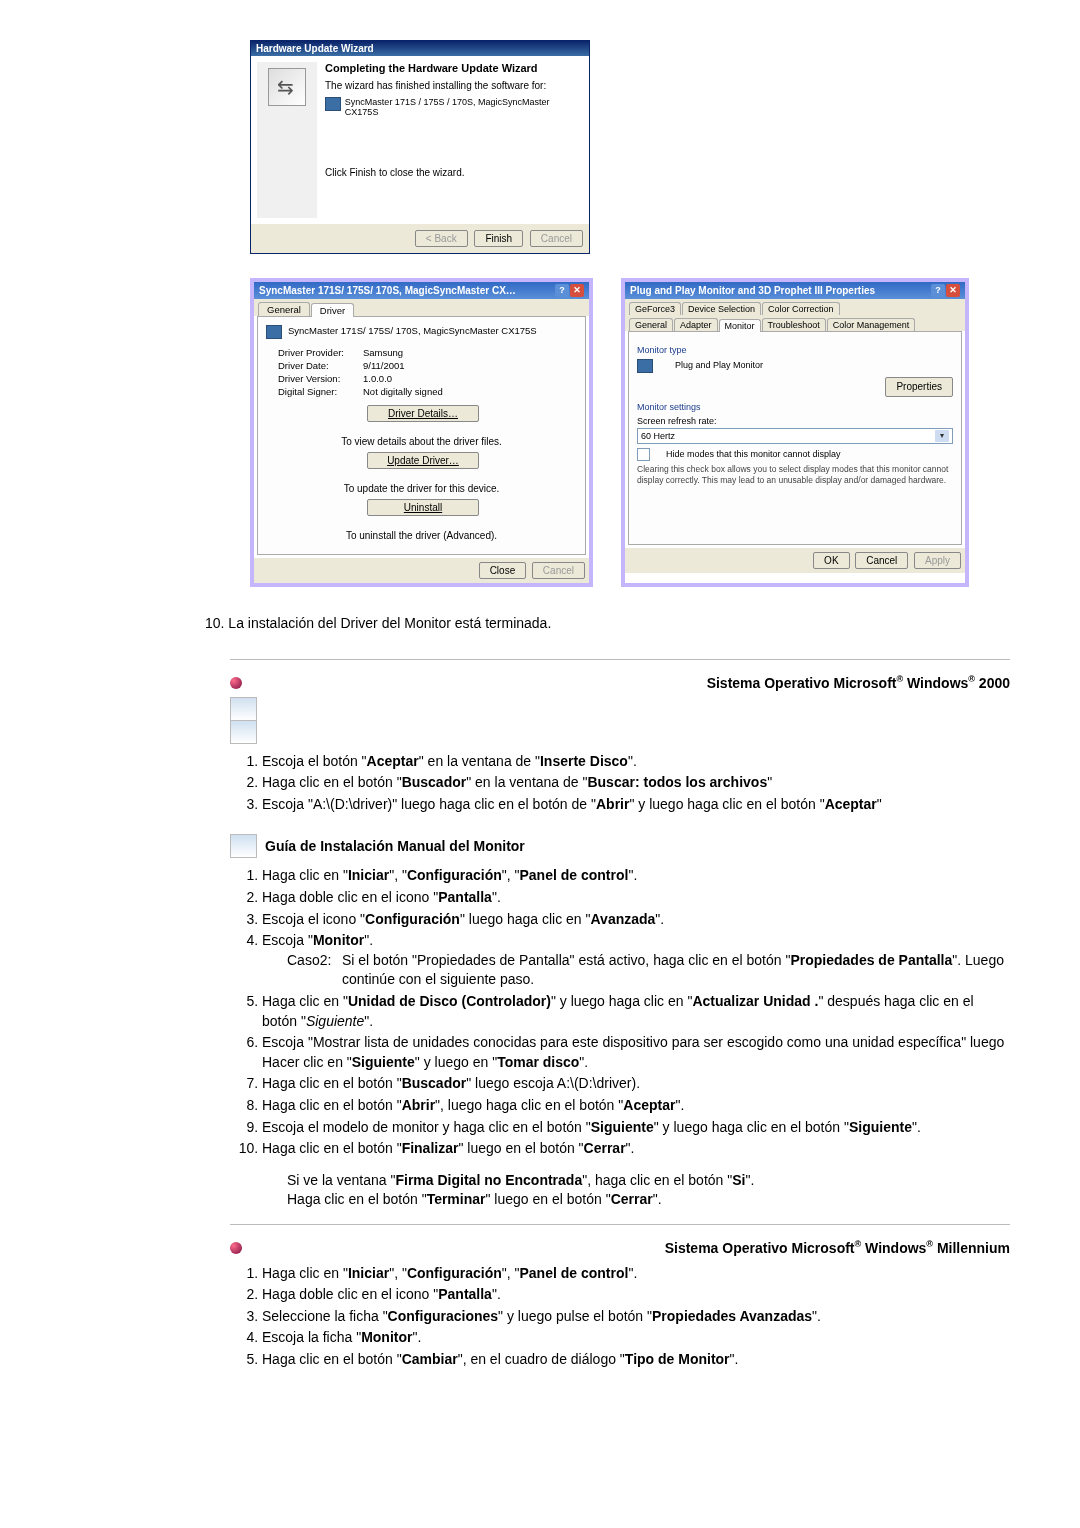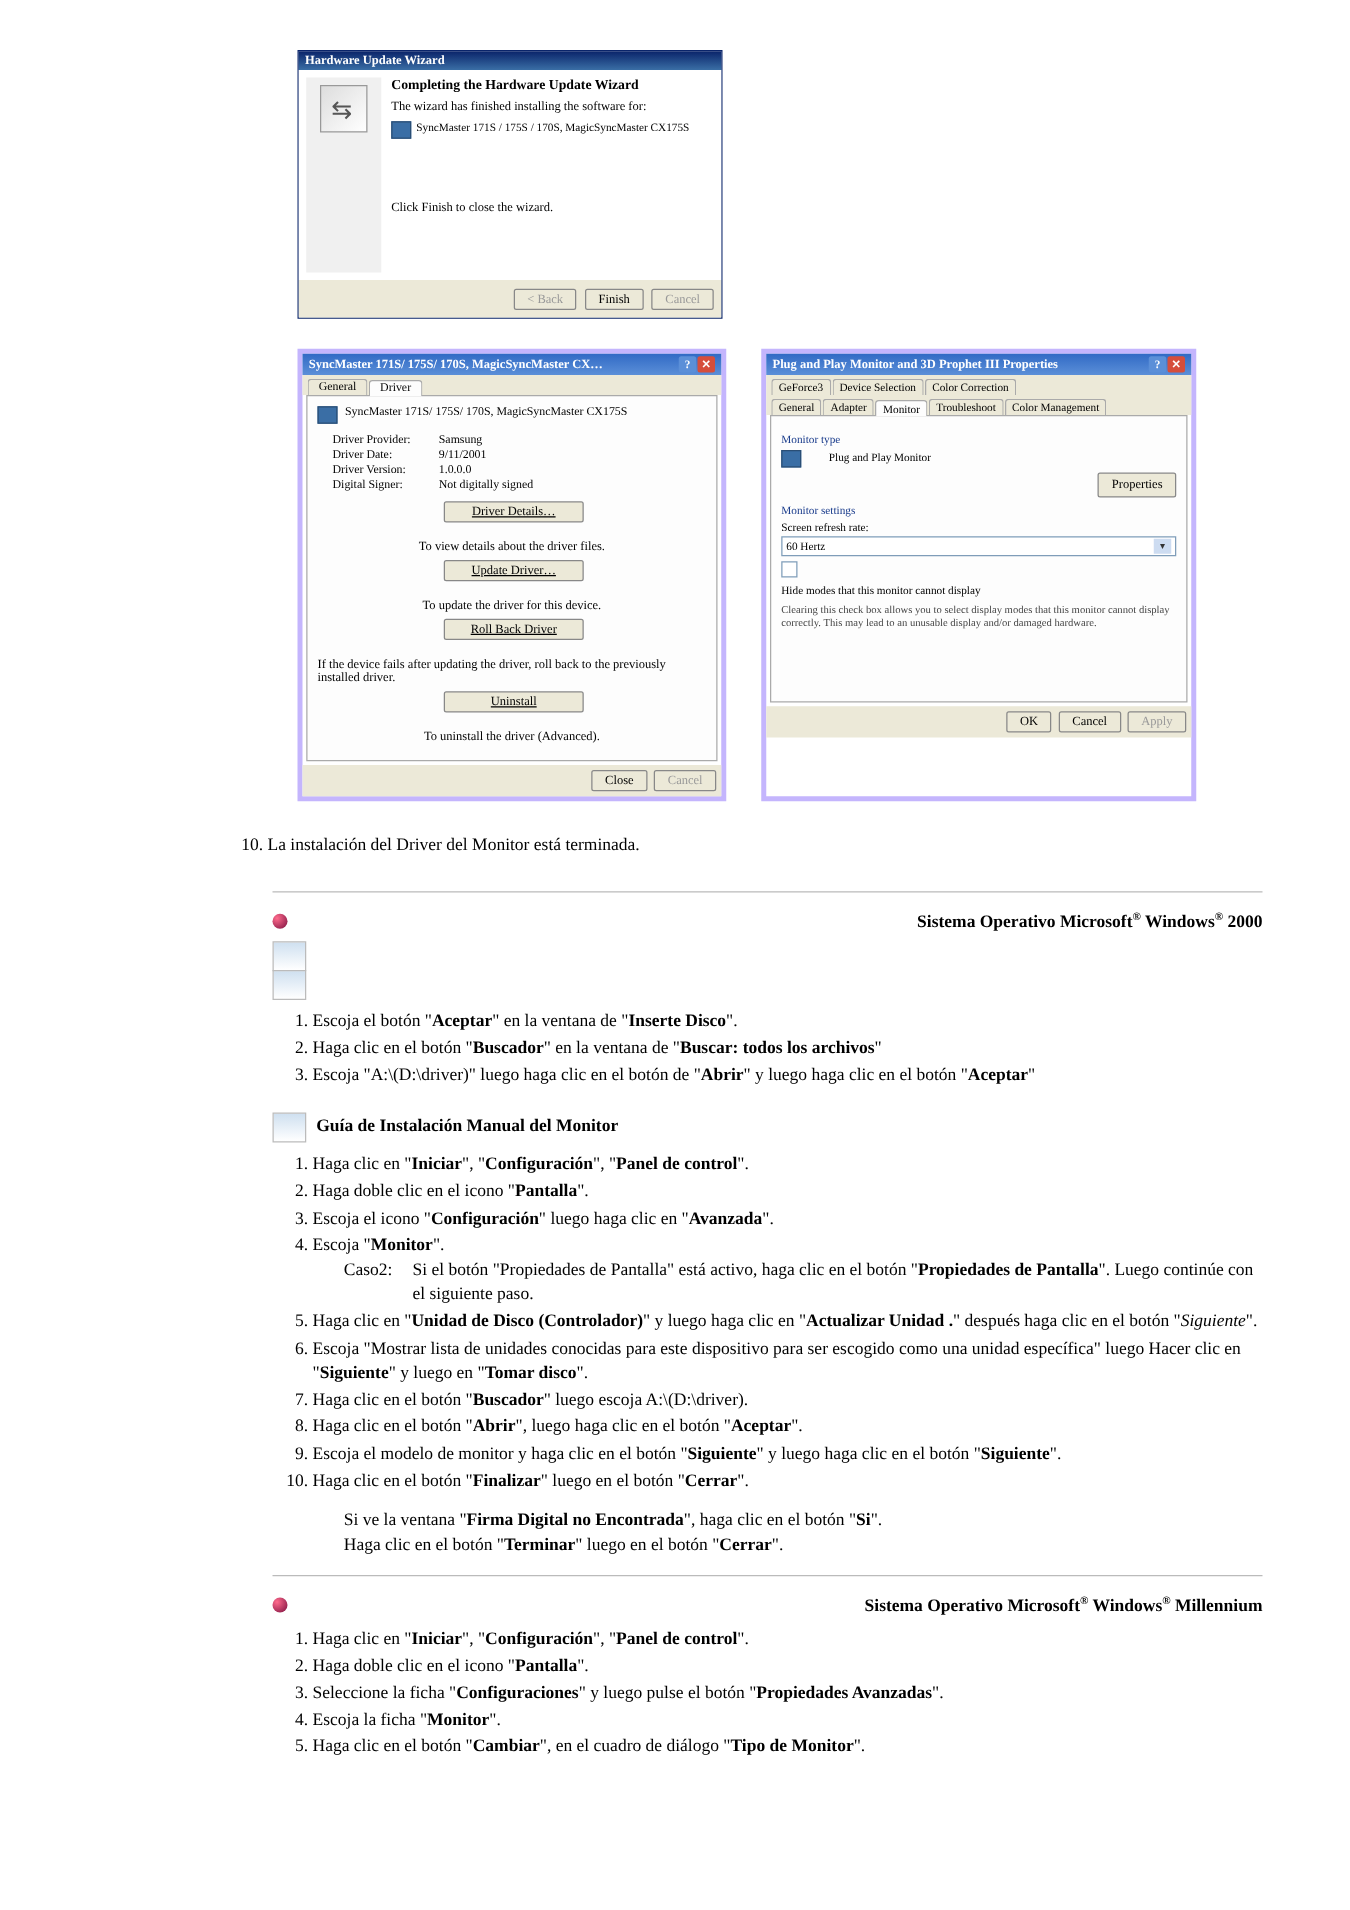--- a/index.html
+++ b/index.html
@@ -5,22 +5,21 @@
   body {
     margin: 0;
     padding: 0;
     background: #fff;
     font-family: Arial, Helvetica, sans-serif;
     font-size: 13.5px;
     color: #000;
     width: 1080px;
   }
   .page {
-    padding: 40px 40px 40px 48px;
-    font-family: Liberation Serif, serif;
+    padding: 40px 40px 40px 60px;
   }
   
   .shots {
     margin-left: 190px;
     width: 820px;
   }
   
   .wiz {
     width: 338px;
     border: 1px solid #0a246a;
@@ -213,23 +212,22 @@
     border: 1px solid #7f9db9;
     background: #fff;
     padding: 1px 3px;
     display: flex;
     justify-content: space-between;
     align-items: center;
   }
   .sel .cv { width: 14px; height: 12px; background: #cddcf1; text-align:center; font-size:8px; color:#333;}
   .chk {
     display: flex;
-    gap: 4px;
+    gap: 16px;
     margin-top: 4px;
-    flex-direction: column;
   }
   .chk .box { width: 11px; height: 11px; border:1px solid #7f9db9; background:#fff; flex-shrink:0;}
   .small { font-size: 8.5px; color:#444; margin-top:3px; line-height:1.25;}
 
   
   .doc {
     margin-left: 170px;
     margin-right: 30px;
   }
   .step10 {
@@ -378,24 +376,20 @@
           <div class="drv-btns">
             <div class="drv-btn-row">
                 <span class="btn-xp">Driver Details…</span>
                 <span class="desc">To view details about the driver files.</span>
               </div>
             <div class="drv-btn-row">
                 <span class="btn-xp">Update Driver…</span>
                 <span class="desc">To update the driver for this device.</span>
               </div>
             <div class="drv-btn-row">
-                <span class="btn-xp">Roll Back Driver</span>
-                <span class="desc">If the device fails after updating the driver, roll back to the previously installed driver.</span>
-              </div>
-            <div class="drv-btn-row">
                 <span class="btn-xp">Uninstall</span>
                 <span class="desc">To uninstall the driver (Advanced).</span>
               </div>
           </div>
         </div>
         <div class="dlg-foot">
           <span class="btn-xp">Close</span>
           <span class="btn-xp dis">Cancel</span>
         </div>
       </div>

